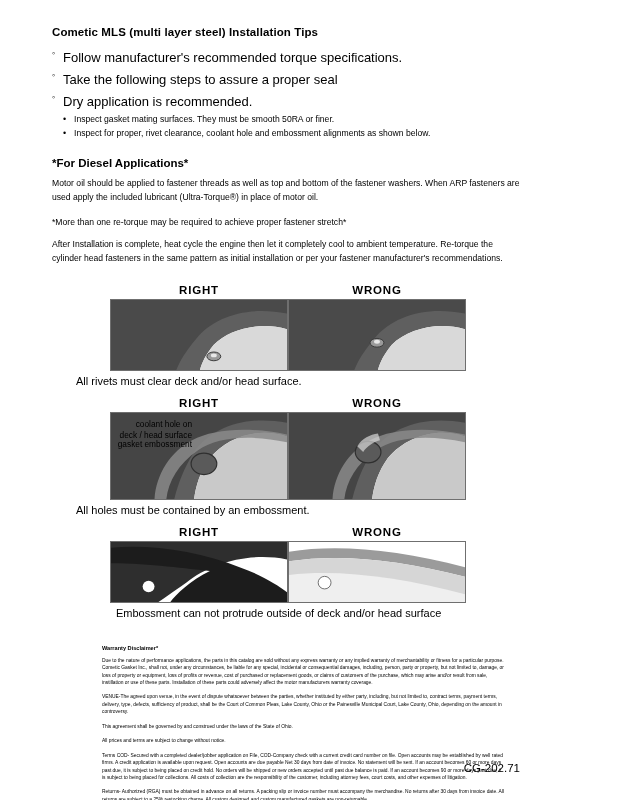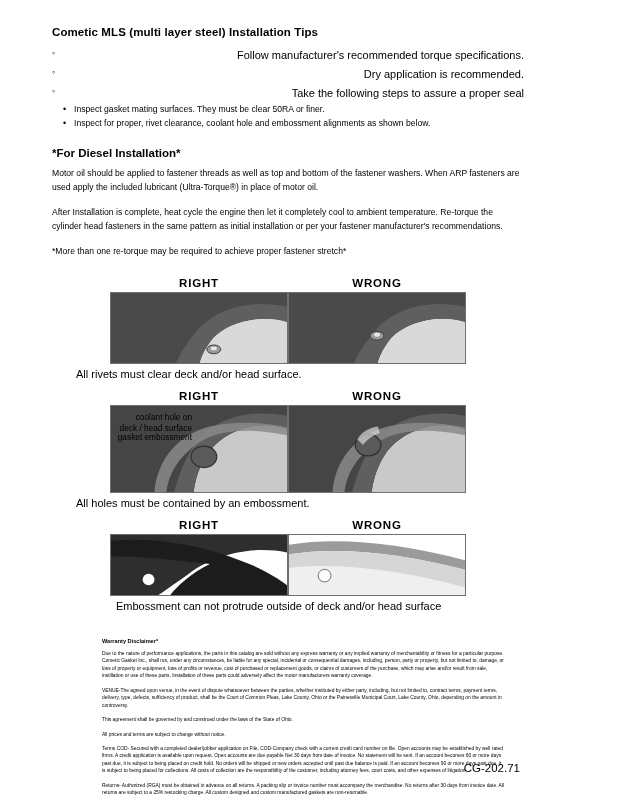--- a/index.html
+++ b/index.html
@@ -34,26 +34,25 @@
     font-size: 11.5px;
     font-weight: bold;
     margin: 16px 0 7px 0;
   }
   ul.bullets {
     list-style: none;
     margin: 0;
     padding: 0;
   }
   ul.bullets > li {
-    font-size: 11px;
+    font-size: 13px;
     line-height: 1.62;
     position: relative;
     padding-left: 11px;
     margin-bottom: 1px;
-    text-align: right;
   }
   ul.bullets > li::before {
     content: "\25E6";
     position: absolute;
     left: 0;
     top: -1px;
     font-size: 9px;
   }
   ul.subbullets {
     list-style: none;
@@ -165,32 +164,32 @@
 </style>
 </head>
 <body>
 
 <div class="page">
 
   <h1 class="title">Cometic MLS (multi layer steel) Installation Tips</h1>
 
   <ul class="bullets">
     <li>Follow manufacturer's recommended torque specifications.</li>
+    <li>Take the following steps to assure a proper seal</li>
     <li>Dry application is recommended.</li>
-    <li>Take the following steps to assure a proper seal</li>
   </ul>
   <ul class="subbullets">
-    <li>Inspect gasket mating surfaces.  They must be clear 50RA or finer.</li>
+    <li>Inspect gasket mating surfaces.  They must be smooth 50RA or finer.</li>
     <li>Inspect for proper, rivet clearance, coolant hole and embossment alignments as shown below.</li>
   </ul>
 
-  <h2 class="subhead">*For Diesel Installation*</h2>
+  <h2 class="subhead">*For Diesel Applications*</h2>
   <p class="para">Motor oil should be applied to fastener threads as well as top and bottom of the fastener washers. When ARP fasteners are used apply the included lubricant (Ultra-Torque®) in place of motor oil.</p>
+  <p class="para last">*More than one re-torque may be required to achieve proper fastener stretch*</p>
   <p class="para">After Installation is complete, heat cycle the engine then let it completely cool to ambient temperature. Re-torque the cylinder head fasteners in the same pattern as initial installation or per your fastener manufacturer's recommendations.</p>
-  <p class="para last">*More than one re-torque may be required to achieve proper fastener stretch*</p>
 
   <div class="figures">
 
     <div class="fig-group">
       <div class="fig-row">
         <div class="fig-col">
           <div class="fig-label">RIGHT</div>
           <svg class="fig-img" viewBox="0 0 178 72" preserveAspectRatio="none">
             <rect x="0" y="0" width="178" height="72" fill="#ffffff"></rect>
             <path d="M0,0 H178 V30 C150,22 120,30 104,46 C96,56 92,64 90,72 H0 Z" fill="#5f5f5f"></path>

